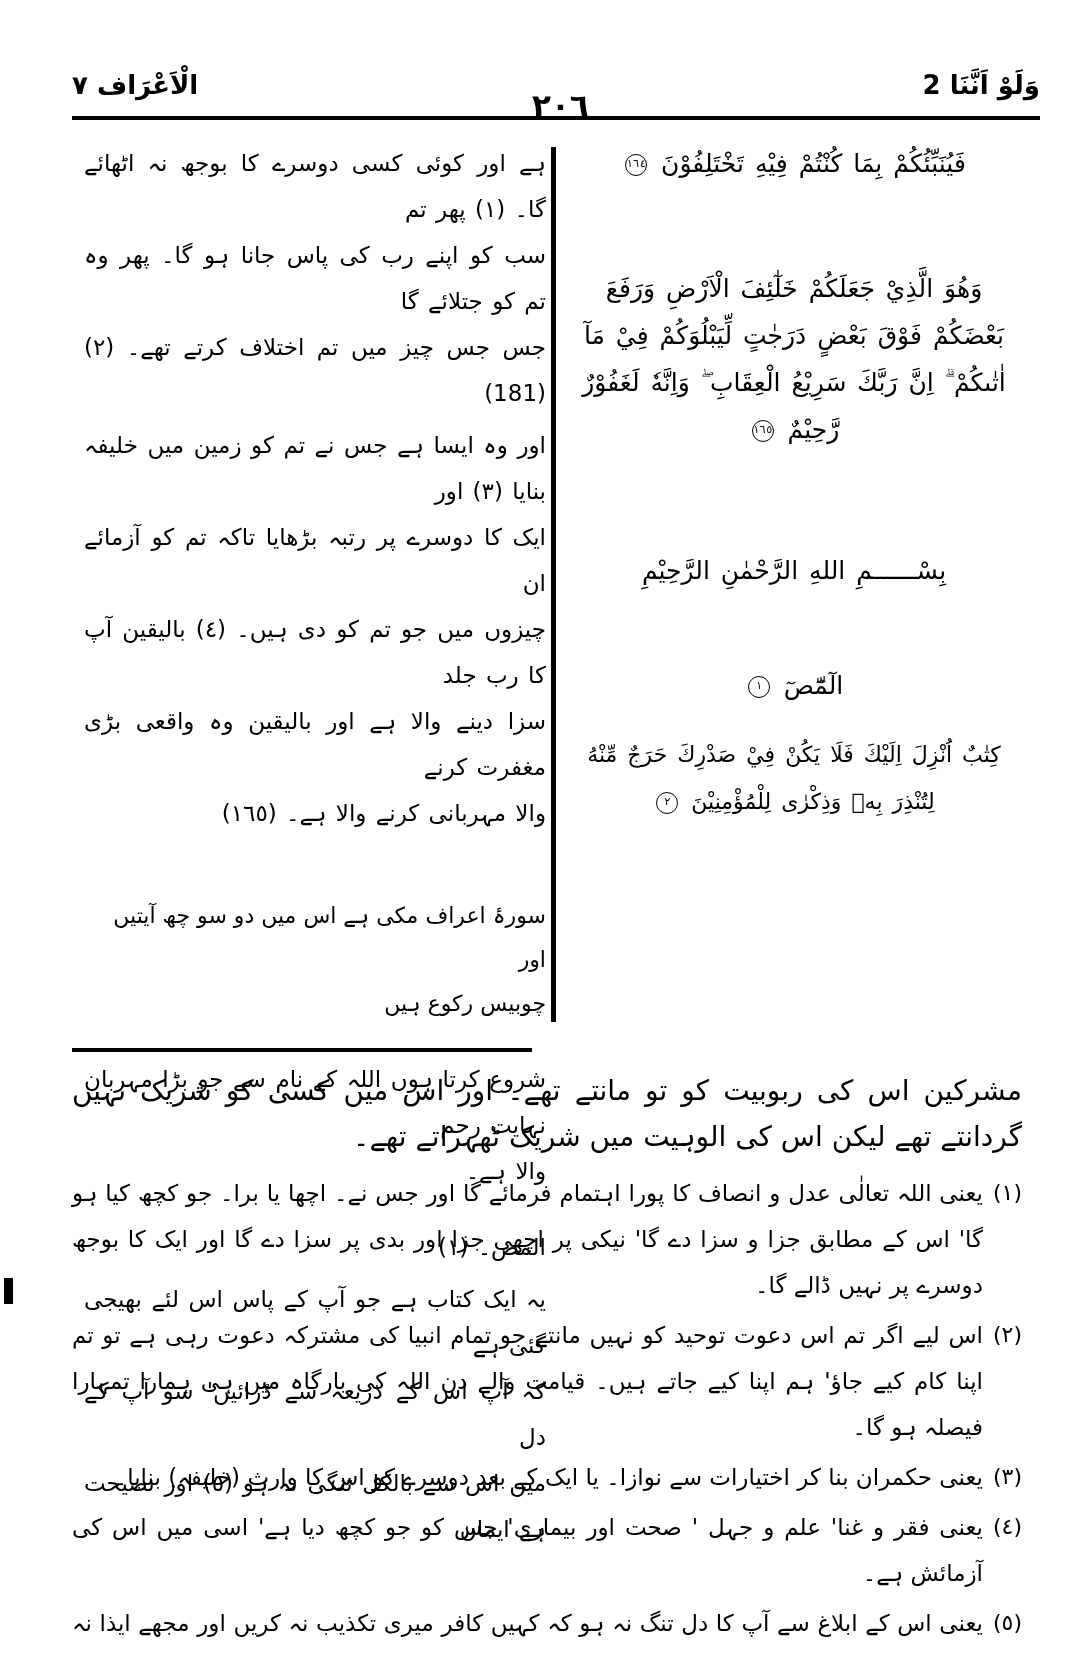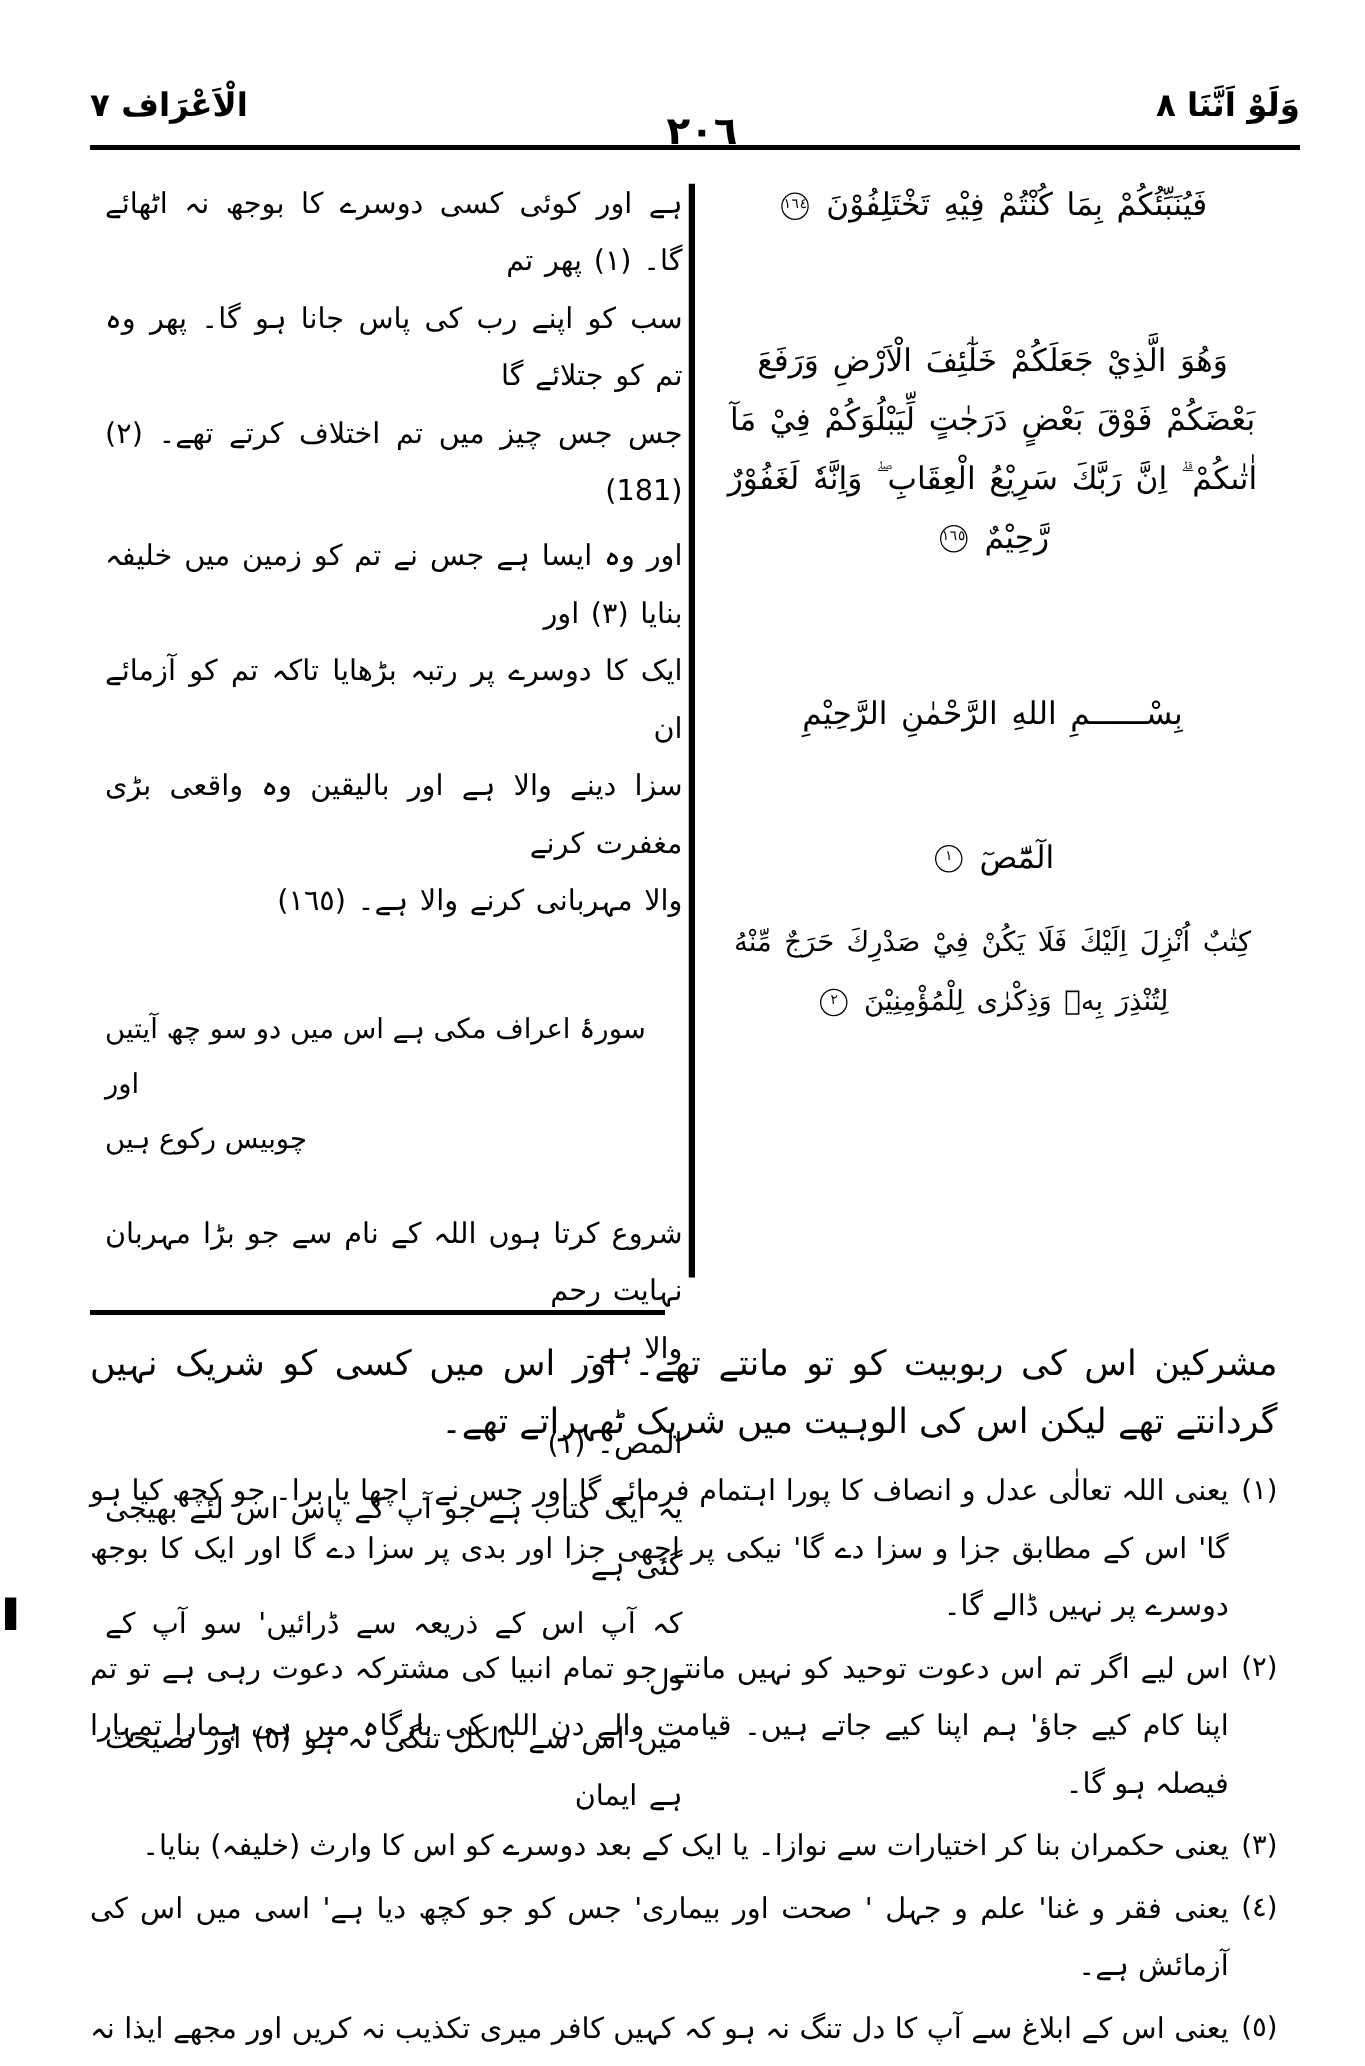--- a/index.html
+++ b/index.html
@@ -154,21 +154,21 @@
     font-size: 26px;
     font-weight: 700;
     background: #ffffff;
     padding: 2px 14px;
     white-space: nowrap;
   }
 
   .surah-note {
     font-size: 22px;
     line-height: 44px;
-    text-align: left;
+    text-align: right;
     direction: rtl;
   }
 
   
   .foot-area {
     position: absolute;
     left: 72px;
     top: 1048px;
     width: 950px;
     direction: rtl;
@@ -212,21 +212,21 @@
     height: 26px;
     background: #000;
   }
 </style>
 </head>
 <body>
 
 <div class="page">
 
   <div class="header">
-    <span class="hdr-item hdr-juz">وَلَوْ اَنَّنَا ٨</span>
+    <span class="hdr-item hdr-juz">وَلَوْ اَنَّنَا 2</span>
     <span class="hdr-item hdr-page">٢٠٦</span>
     <span class="hdr-item hdr-surah">الْاَعْرَاف ٧</span>
   </div>
   <div class="rule-top"></div>
 
   <div class="divider"></div>
 
   <div class="col col-arabic">
 
     <div class="ar-verse">
@@ -269,20 +269,21 @@
 
     <div class="urdu-block">
       <div class="urdu-line">ہے اور کوئی کسی دوسرے کا بوجھ نہ اٹھائے گا۔ (١) پھر تم</div>
       <div class="urdu-line">سب کو اپنے رب کی پاس جانا ہو گا۔ پھر وہ تم کو جتلائے گا</div>
       <div class="urdu-line">جس جس چیز میں تم اختلاف کرتے تھے۔ (٢) (181)</div>
     </div>
 
     <div class="urdu-block">
       <div class="urdu-line">اور وہ ایسا ہے جس نے تم کو زمین میں خلیفہ بنایا (٣) اور</div>
       <div class="urdu-line">ایک کا دوسرے پر رتبہ بڑھایا تاکہ تم کو آزمائے ان</div>
+      <div class="urdu-line">چیزوں میں جو تم کو دی ہیں۔ (٤) بالیقین آپ کا رب جلد</div>
       <div class="urdu-line">سزا دینے والا ہے اور بالیقین وہ واقعی بڑی مغفرت کرنے</div>
       <div class="urdu-line">والا مہربانی کرنے والا ہے۔ (١٦٥)</div>
     </div>
 
     <div class="sp-2"></div>
 
     <div>
       <div class="surah-note">سورۂ اعراف   مکی ہے اس میں دو سو چھ آیتیں اور</div>
       <div class="surah-note">چوبیس رکوع ہیں</div>
     </div>

